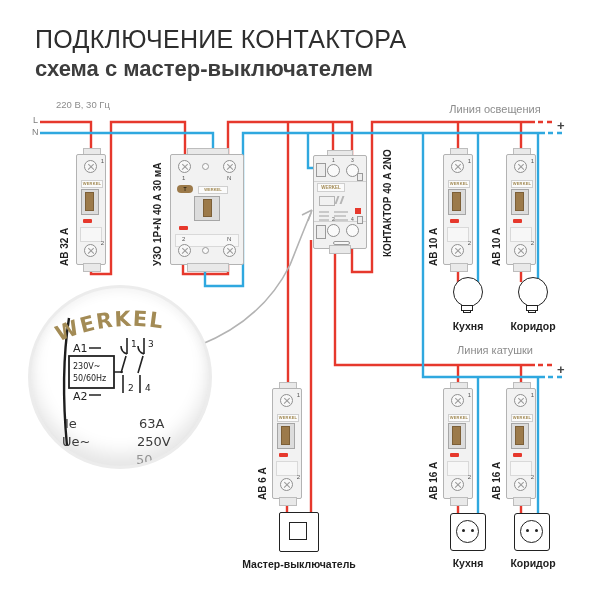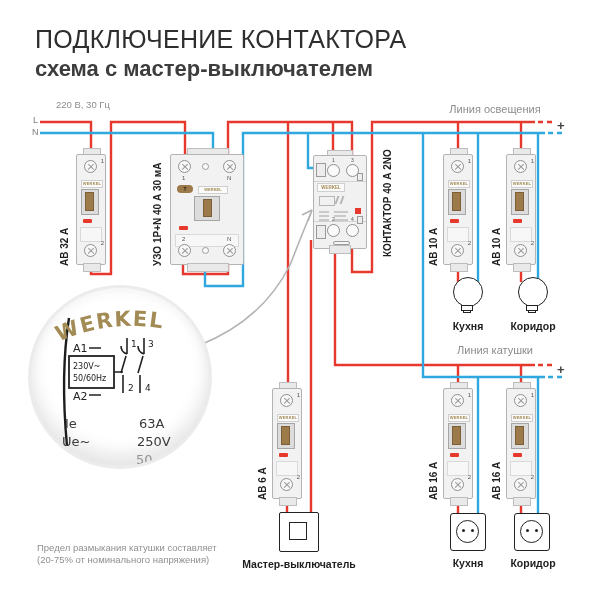--- a/index.html
+++ b/index.html
@@ -379,18 +379,14 @@
       <text x="108" y="140" font-size="13" fill="#3a3a3a">63A</text>
       <text x="31" y="158" font-size="13" fill="#3a3a3a">Ue~</text>
       <text x="106" y="158" font-size="13" fill="#3a3a3a">250V</text>
       <text x="28" y="176" font-size="13" fill="#3a3a3a" opacity="0.5">Ui</text>
       <text x="105" y="176" font-size="13" fill="#3a3a3a" opacity="0.5">50</text>
     </svg>
   </div>
 
   <div class="abs nline n1">
   </div>
-  <div class="abs nline n2">
-    <div>Предел размыкания катушки составляет</div>
-    <div>(20-75% от номинального напряжения)</div>
-  </div>
 
 </div>
 
 </body></html>

